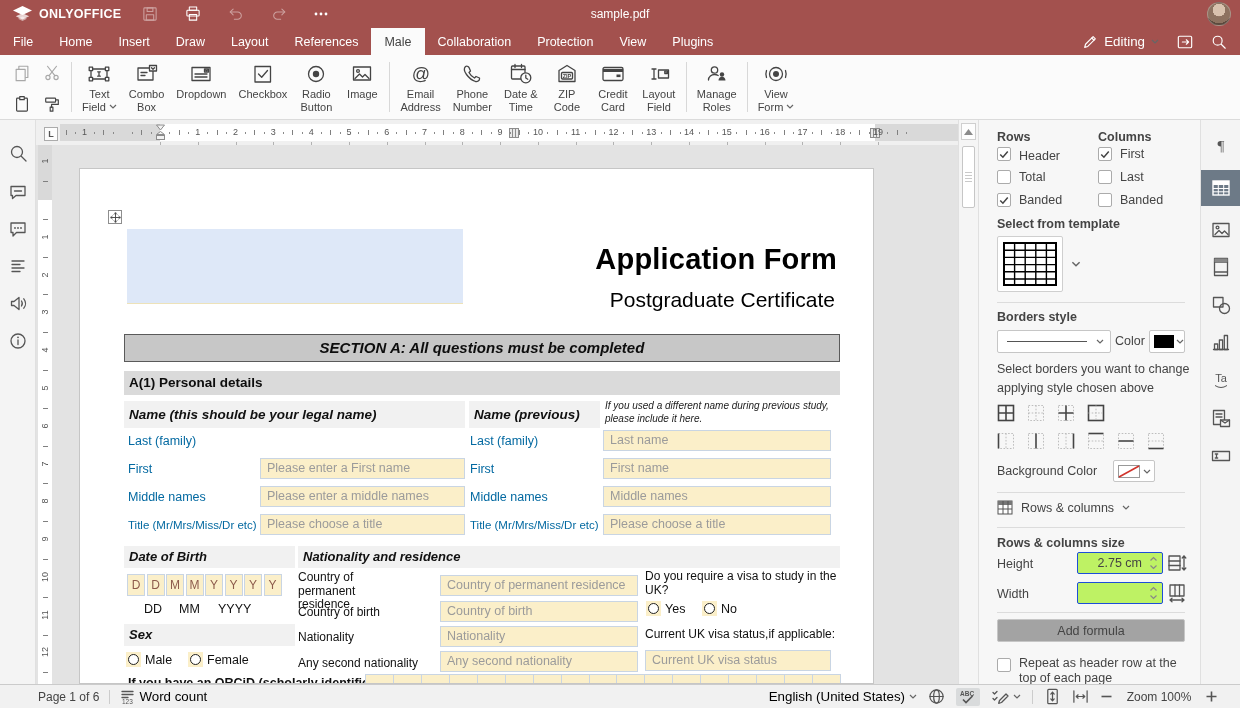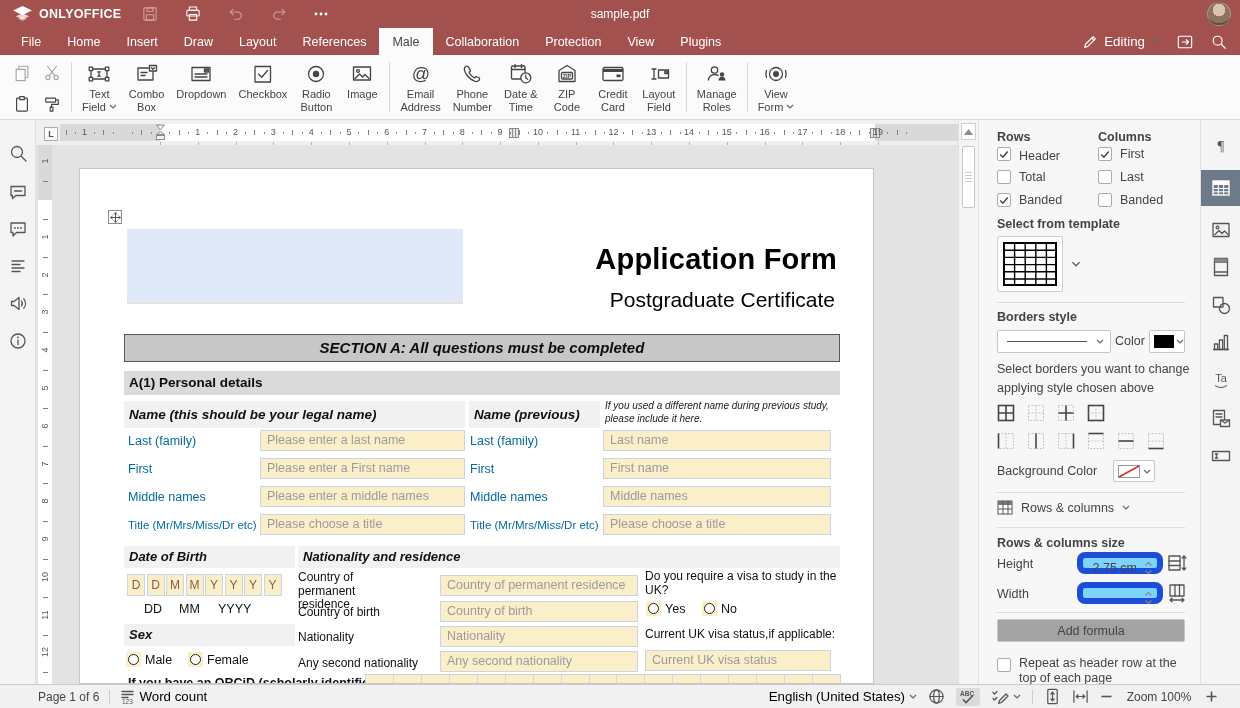--- a/index.html
+++ b/index.html
@@ -14,21 +14,21 @@
   
   .topbar{position:absolute;left:0;top:0;width:1240px;height:28px;background:#A3514E;display:flex;align-items:center;color:#fff}
   .brand{display:flex;align-items:center;gap:7px;padding-left:13px;font-weight:bold;font-size:12.5px;letter-spacing:.3px;white-space:nowrap}
   .tb-actions{display:flex;align-items:center;gap:25px;margin-left:20px}
   .muted{opacity:.45}
   .doc-title{position:absolute;left:50%;transform:translateX(-50%);font-size:12px;color:#fff;top:7px}
   .avatar{position:absolute;right:9px;top:2px;width:24px;height:24px;border-radius:50%;background:radial-gradient(circle at 50% 32%, #d9c2ae 0 34%, #8d7260 35% 70%, #5c4a3e 71%);border:1px solid rgba(255,255,255,.25)}
 
   
   .menubar{position:absolute;left:0;top:28px;width:1240px;height:27px;background:#A3514E;display:flex;justify-content:space-between}
-  .tabs{display:flex;padding-left:8px}
+  .tabs{display:flex;padding-left:0}
   .tab{color:#fff;font-size:12.5px;padding:0 13px;display:flex;align-items:center}
   .tab.active{background:#FBFBFB;color:#444}
   .menu-right{display:flex;align-items:center;gap:17px;padding-right:13px;color:#fff;font-size:12.5px}
   .editing-btn{display:flex;align-items:center;gap:6px;color:#fff}
 
   
   .toolbar{position:absolute;left:0;top:55px;width:1240px;height:65px;background:#FBFBFB;border-bottom:1px solid #DBDBDB;display:flex;align-items:stretch}
   .clip-group{display:grid;grid-template-columns:30px 30px;grid-template-rows:31px 31px;place-items:center;margin:2px 0 0 7px}
   .tsep{width:1px;background:#D8D8D8;margin:7px 4px}
   .tool-btn{display:flex;flex-direction:column;align-items:center;padding:5px 6px 0;min-width:46px}
@@ -91,21 +91,21 @@
   .right-panel{position:absolute;left:978px;top:0;width:222px;height:564px;background:#F7F7F7;border-left:1px solid #E0E0E0}
   .rp-lbl{position:absolute;font-size:12.5px;color:#444;white-space:nowrap}
   .rp-bold{font-weight:bold}
   .cb{position:absolute;width:14px;height:14px;background:#fff;border:1px solid #ABABAB;border-radius:2px;display:flex;align-items:center;justify-content:center}
   .cb svg{visibility:hidden}
   .cb.on svg{visibility:visible}
   .rp-div{position:absolute;left:18px;width:188px;height:1px;background:#DCDCDC}
   .tmpl-btn{position:absolute;left:18px;top:116px;width:90px;height:56px;display:flex;align-items:center}
   .tmpl-box{width:66px;height:56px;background:#fff;border:1px solid #CFCFCF;border-radius:2px;display:flex;align-items:center;justify-content:center}
   .combo{position:absolute;background:#fff;border:1px solid #C6C6C6;border-radius:2px;display:flex;align-items:center}
-  .spin{position:absolute;width:86px;height:22px;background:#7dd3fc;border:6px solid #1d4ed8;border-radius:8px;font-size:12.5px;color:#444;text-align:right;line-height:20px;padding-right:20px}
+  .spin{position:absolute;width:86px;height:22px;background:#bef264;border:1px solid #1d4ed8;border-radius:2px;font-size:12.5px;color:#444;text-align:right;line-height:20px;padding-right:20px}
   .spin .arrows{position:absolute;right:4px;top:2px}
   .bdr-btn{position:absolute;width:24px;height:24px;display:flex;align-items:center;justify-content:center}
   .rp-btn{position:absolute;left:18px;width:188px;height:23px;background:#a3a3a3;border:1px solid #C6C6C6;border-radius:2px;font-size:12.5px;color:#444}
   .dotted{stroke:#BDBDBD;stroke-width:1;stroke-dasharray:1.6,1.6;fill:none}
   .solidl{stroke:#444;stroke-width:1.6;fill:none}
 
   
   .right-strip{position:absolute;left:1200px;top:0;width:40px;height:564px;background:#F4F4F4;border-left:1px solid #E0E0E0}
   .rs-btn{position:absolute;left:0;width:40px;height:36px;display:flex;align-items:center;justify-content:center}
   .rs-btn.active{background:#6D7A87}
@@ -676,21 +676,20 @@
     <div class="d-title">Application Form</div>
     <div class="d-sub">Postgraduate Certificate</div>
     <div class="band-section">SECTION A: All questions must be completed</div>
     <div class="band-a1">A(1) Personal details</div>
 
     <div class="hdr-cell" style="left:44px;top:232px;width:341px">Name (this should be your legal name)</div>
     <div class="hdr-cell" style="left:389px;top:232px;width:131px">Name (previous)</div>
     <div class="note">If you used a different name during previous study, please include it here.</div>
 
     <div class="f-label" style="left:48px;top:265px">Last (family)</div>
-    <div class="ffield" style="left:180px;top:261px;width:205px"><span>Please enter a last name</span></div>
     <div class="f-label" style="left:48px;top:293px">First</div>
     <div class="ffield" style="left:180px;top:289px;width:205px"><span>Please enter a First name</span></div>
     <div class="f-label" style="left:48px;top:321px">Middle names</div>
     <div class="ffield" style="left:180px;top:317px;width:205px"><span>Please enter a middle names</span></div>
     <div class="f-label small" style="left:48px;top:350px">Title (Mr/Mrs/Miss/Dr etc)</div>
     <div class="ffield" style="left:180px;top:345px;width:205px"><span>Please choose a title</span></div>
 
     <div class="f-label" style="left:390px;top:265px">Last (family)</div>
     <div class="ffield" style="left:523px;top:261px;width:228px"><span>Last name</span></div>
     <div class="f-label" style="left:390px;top:293px">First</div>

